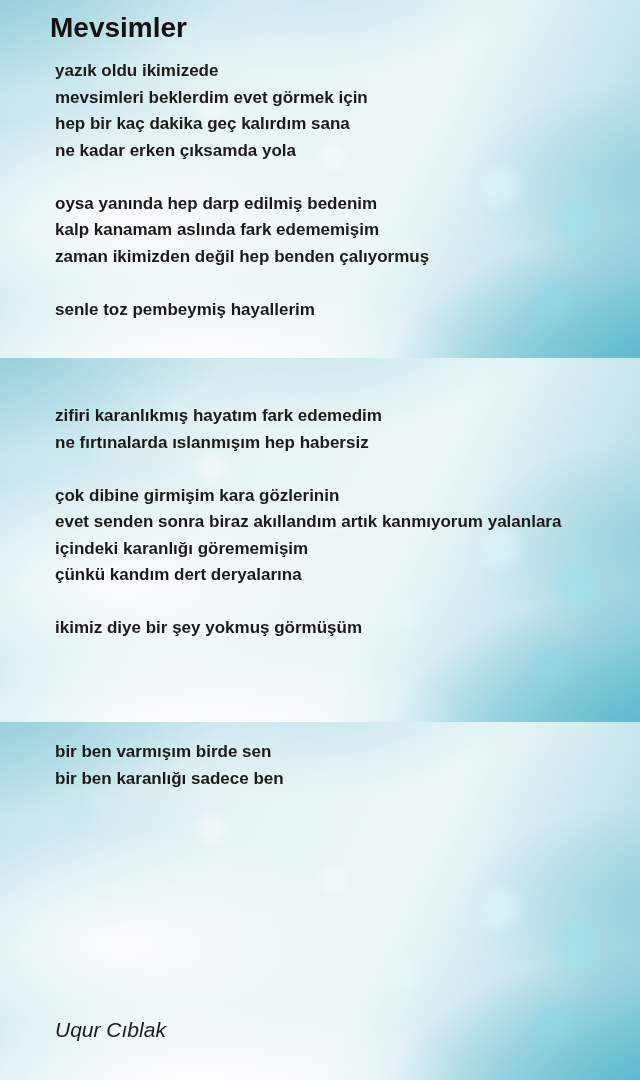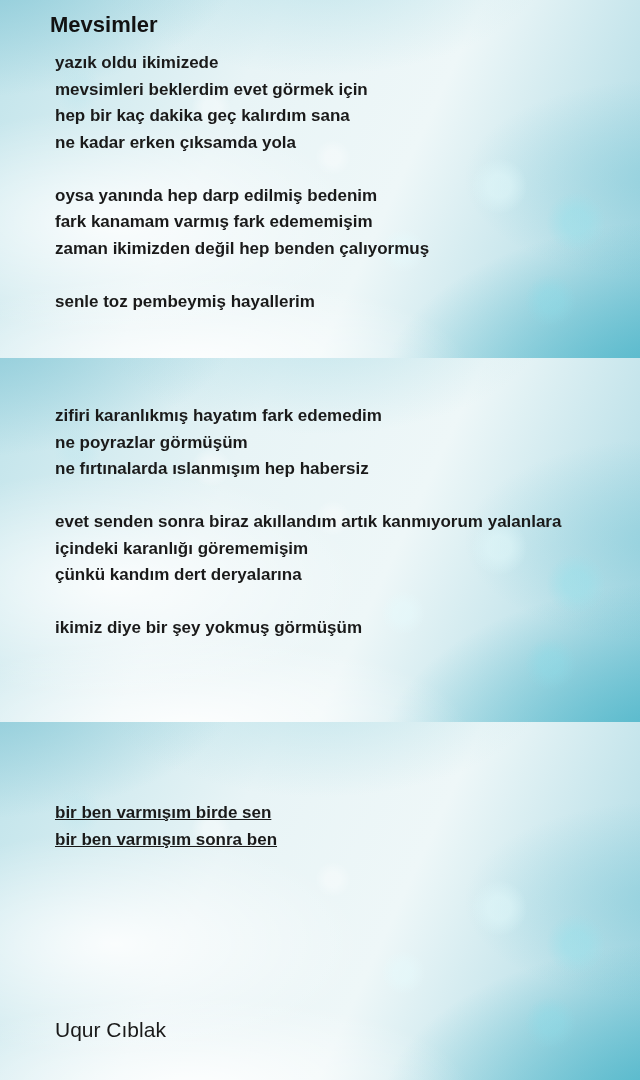--- a/index.html
+++ b/index.html
@@ -38,45 +38,46 @@
       linear-gradient(115deg, #bfe3ea 0%, #e8f4f6 35%, #eef7f8 60%, #9fd4e0 100%);
   }
   .bg-tile.t1 { top: 0;     height: 358px; }
   .bg-tile.t2 { top: 358px; height: 364px; }
   .bg-tile.t3 { top: 722px; height: 358px; }
 
   .poem-title {
     position: absolute;
     left: 50px;
     top: 12px;
-    font-size: 22px;
+    font-size: 28px;
     font-weight: bold;
     color: #121212;
     letter-spacing: 0px;
     white-space: nowrap;
   }
   .poem-section {
     position: absolute;
     left: 55px;
     width: 575px;
     color: #1a1a1a;
     font-size: 17px;
     font-weight: bold;
     line-height: 26.5px;
   }
-  .section-0 { top: 50px; }
+  .section-0 { top: 58px; }
   .section-1 { top: 403px; }
-  .section-2 { top: 800px; text-decoration: underline; }
+  .section-2 { top: 739px; }
   .poem-line { white-space: nowrap; }
 
   .poem-author {
     position: absolute;
     left: 55px;
     top: 1018px;
     font-size: 21px;
+    font-style: italic;
     color: #1a1a1a;
     white-space: nowrap;
   }
 </style>
 </head>
 <body>
 
 <div id="page">
   <div class="bg-tile t1"></div>
   <div class="bg-tile t2"></div>
@@ -84,37 +85,37 @@
 
   <div class="poem-title">Mevsimler</div>
 
   <div class="poem-section section-0">
       <div class="poem-line">yazık oldu ikimizede</div>
       <div class="poem-line">mevsimleri beklerdim evet görmek için</div>
       <div class="poem-line">hep bir kaç dakika geç kalırdım sana</div>
       <div class="poem-line">ne kadar erken çıksamda yola</div>
       <div class="poem-line">&nbsp;</div>
       <div class="poem-line">oysa yanında hep darp edilmiş bedenim</div>
-      <div class="poem-line">fark kanamam varmış fark edememişim</div>
+      <div class="poem-line">kalp kanamam aslında fark edememişim</div>
       <div class="poem-line">zaman ikimizden değil hep benden çalıyormuş</div>
       <div class="poem-line">&nbsp;</div>
       <div class="poem-line">senle toz pembeymiş hayallerim</div>
     </div>
 
   <div class="poem-section section-1">
       <div class="poem-line">zifiri karanlıkmış hayatım fark edemedim</div>
-      <div class="poem-line">ne poyrazlar görmüşüm</div>
       <div class="poem-line">ne fırtınalarda ıslanmışım hep habersiz</div>
       <div class="poem-line">&nbsp;</div>
+      <div class="poem-line">çok dibine girmişim kara gözlerinin</div>
       <div class="poem-line">evet senden sonra biraz akıllandım artık kanmıyorum yalanlara</div>
       <div class="poem-line">içindeki karanlığı görememişim</div>
       <div class="poem-line">çünkü kandım dert deryalarına</div>
       <div class="poem-line">&nbsp;</div>
       <div class="poem-line">ikimiz diye bir şey yokmuş görmüşüm</div>
     </div>
 
   <div class="poem-section section-2">
       <div class="poem-line">bir ben varmışım birde sen</div>
-      <div class="poem-line">bir ben varmışım sonra ben</div>
+      <div class="poem-line">bir ben karanlığı sadece ben</div>
     </div>
 
   <div class="poem-author">Uqur Cıblak</div>
 </div>
 
 </body></html>

